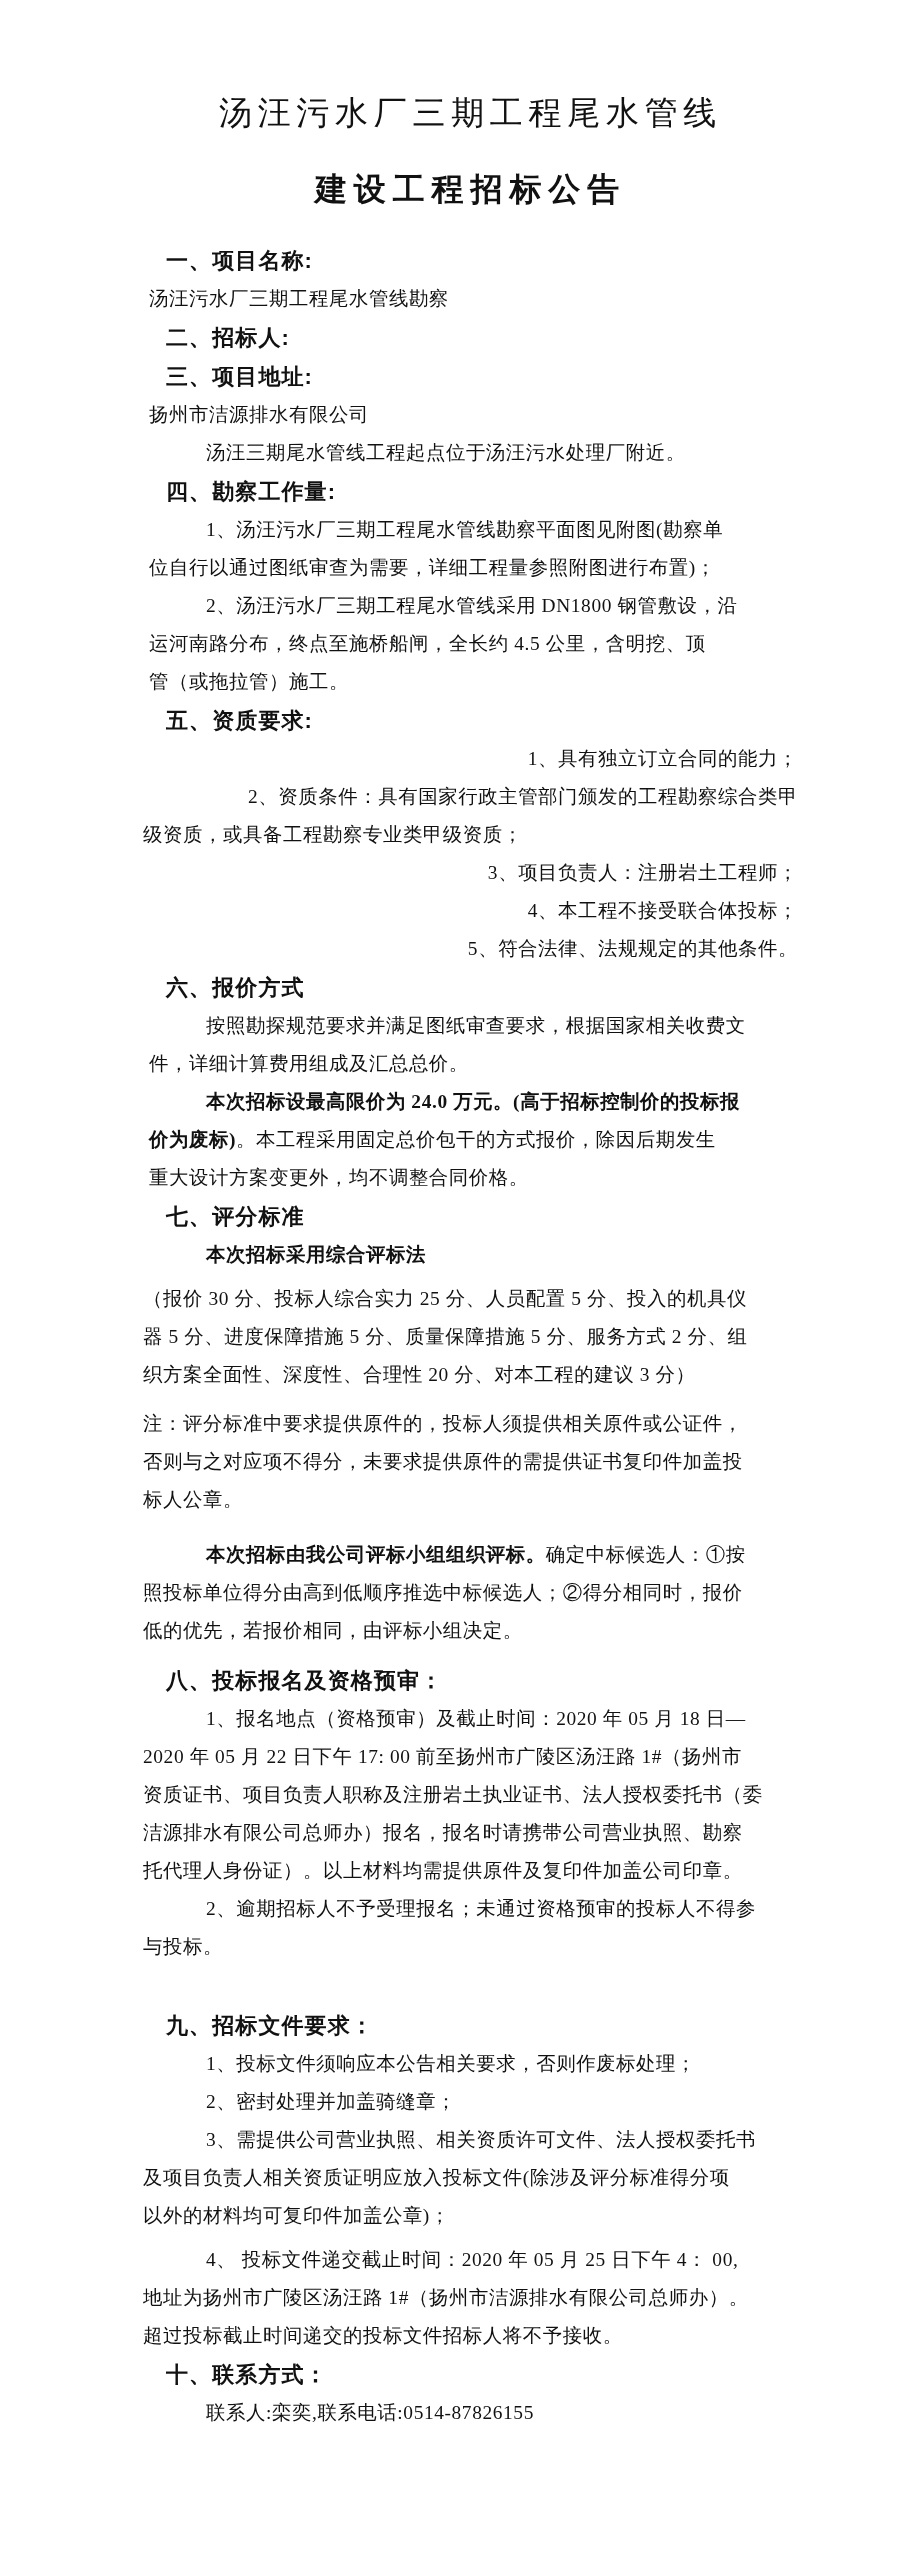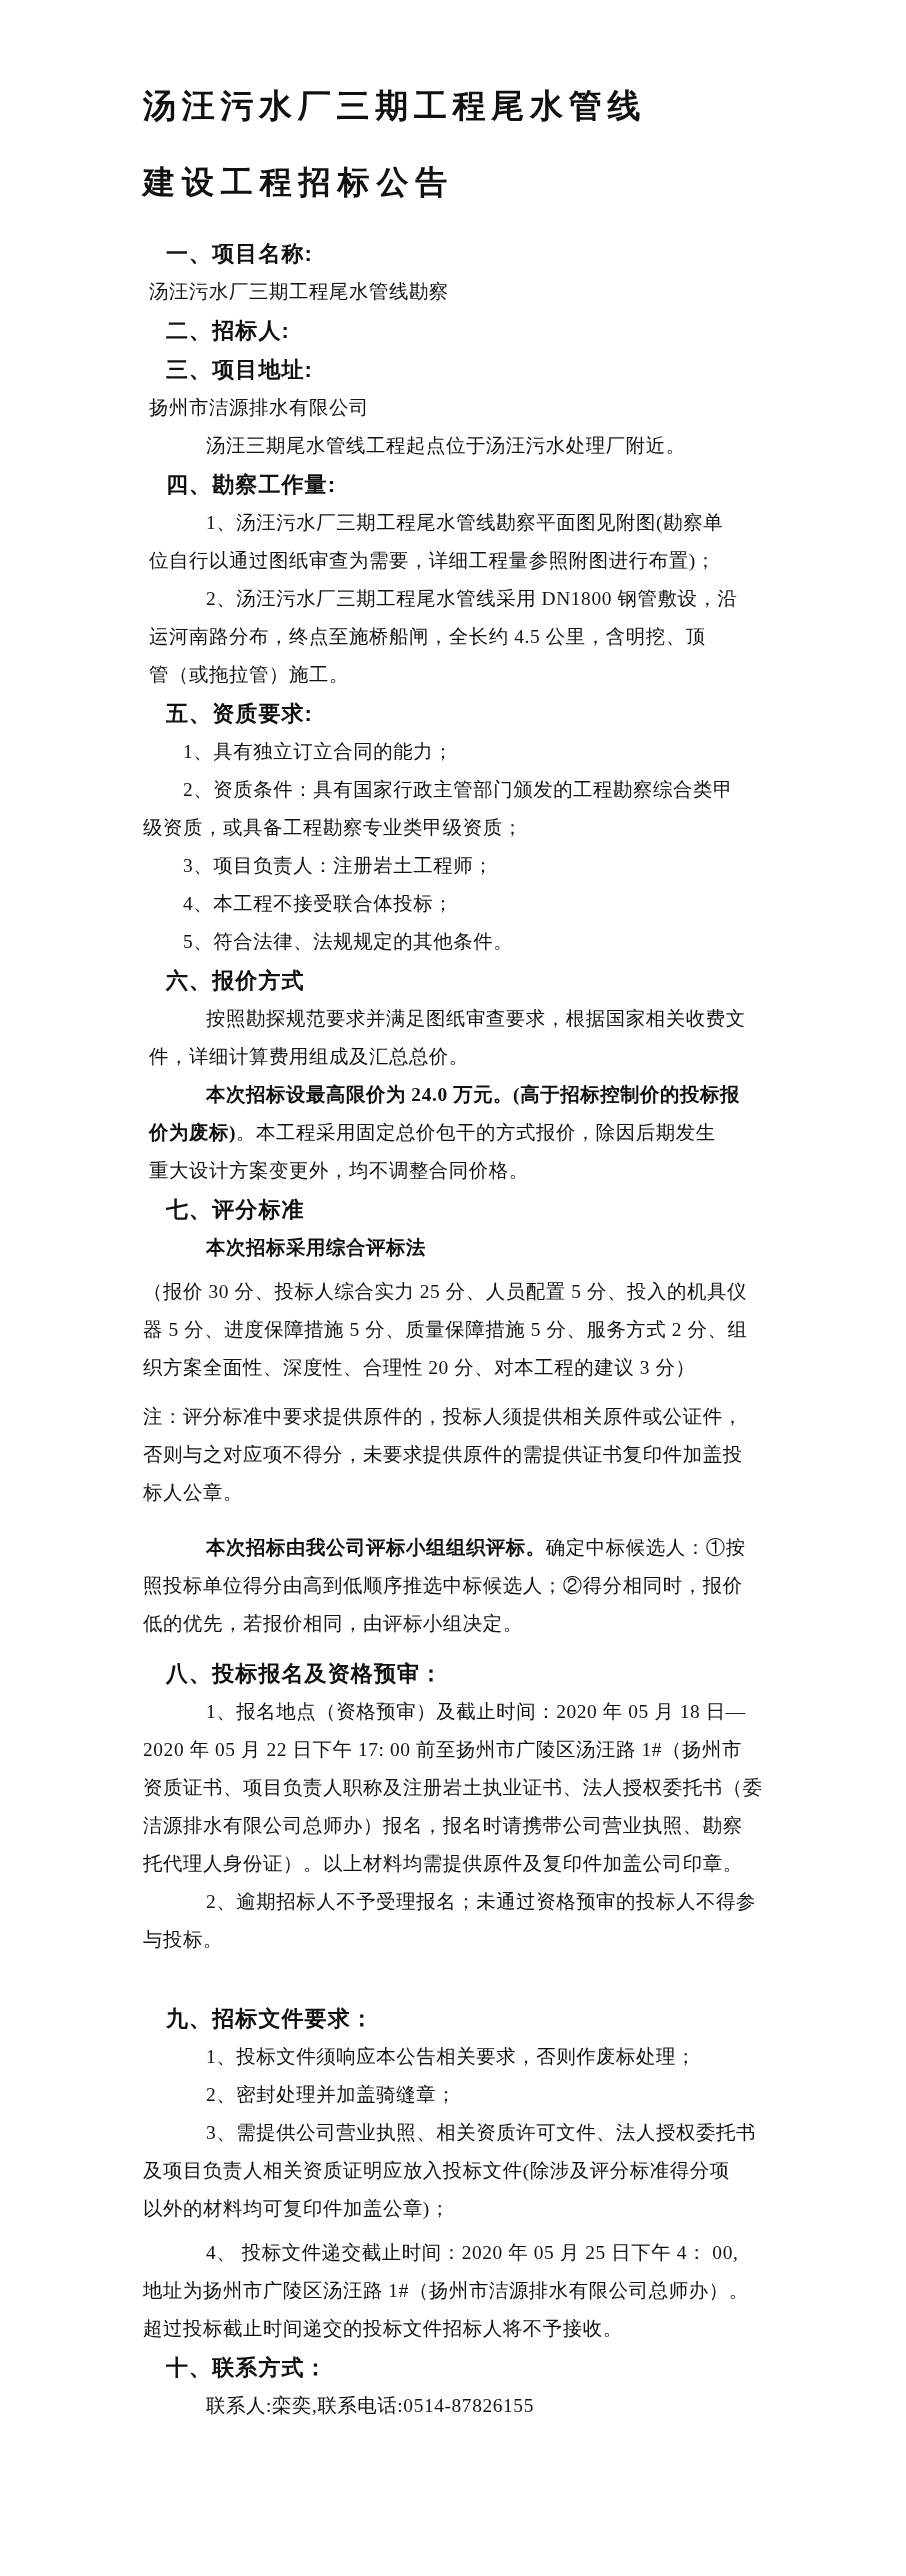--- a/index.html
+++ b/index.html
@@ -13,31 +13,31 @@
     min-height: 2576px;
     margin: 0 auto;
     background: #ffffff;
     color: #111111;
     font-family: "Liberation Serif", "DejaVu Serif", serif;
     box-sizing: border-box;
     padding: 85px 109px 69px 143px;
     overflow: hidden;
   }
   .t1 {
-    text-align: left;
+    text-align: center;
     font-family: "Liberation Sans", "DejaVu Sans", sans-serif;
-    font-weight: 700;
+    font-weight: 400;
     font-size: 33px;
     letter-spacing: 5.7px;
     line-height: 1.2;
-    margin: 1px 0 37px 0;
+    margin: 8px 0 37px 0;
     white-space: nowrap;
   }
   .t2 {
-    text-align: left;
+    text-align: center;
     font-family: "Liberation Sans", "DejaVu Sans", sans-serif;
     font-weight: 800;
     font-size: 32px;
     letter-spacing: 6.9px;
     line-height: 1.2;
     margin: 0 0 33px 0;
     white-space: nowrap;
   }
   .ln {
     font-size: 19.4px;
@@ -49,21 +49,21 @@
     font-family: "Liberation Sans", "DejaVu Sans", sans-serif;
     font-weight: 700;
     font-size: 22px;
     line-height: 39px;
     margin-left: 23px;
     letter-spacing: 1.1px;
   }
   .flush { margin-left: 6px; }   
   .out   { margin-left: 0; }      
   .ind   { margin-left: 63px; }  
-  .ind2  { margin-left: 40px; }   
+  .ind2  { margin-left: 40px; text-align: right; }   
   .b     { font-weight: 700; }
   .mt10  { margin-top: 5.7px; }
   .mt20  { margin-top: 11.4px; }
   .mt30  { margin-top: 17px; }
   .mt70  { margin-top: 40px; }
 </style>
 </head>
 <body>
 
 <div class="page">

